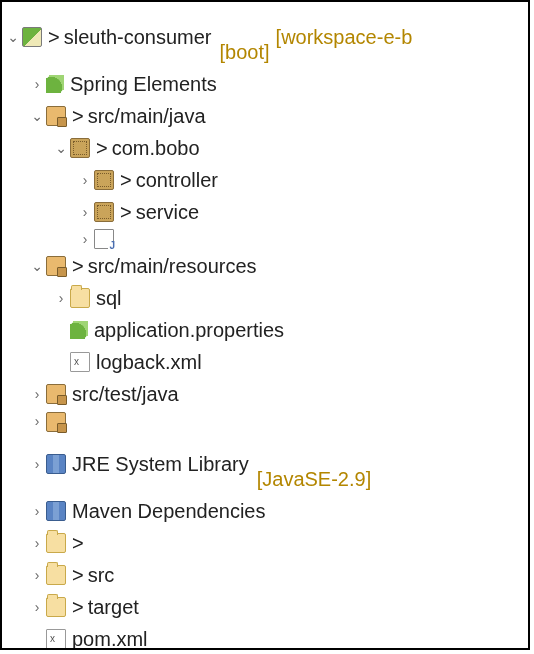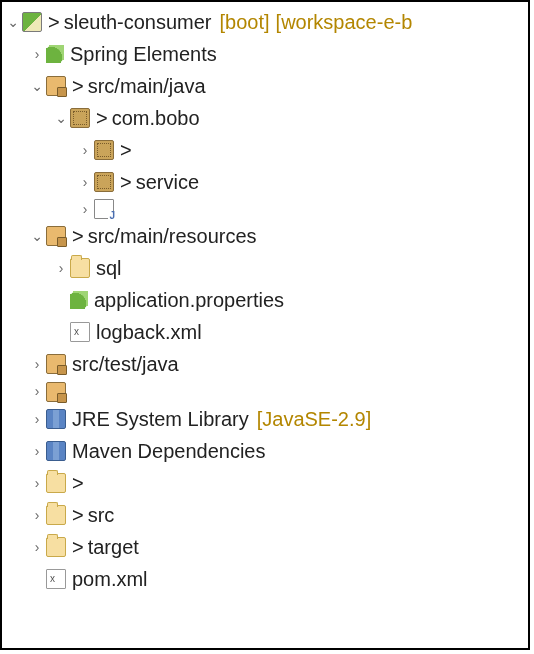--- a/index.html
+++ b/index.html
@@ -82,21 +82,21 @@
   .i-xml { background:#fff; border:1px solid #999; border-radius:1px; }
   .i-xml::after { content:"x"; position:absolute; left:3px; top:0px; font:10px/18px Arial; color:#555; }
   
   .i-lib {
     background: linear-gradient(90deg,#5a84c4 0 33%,#7ba0d4 33% 66%,#5a84c4 66%);
     border:1px solid #3a5d8f; border-radius:2px;
   }
 
   .vcs-marker { color:#222; margin-right:4px; }
   .label { color:#222; }
-  .decoration { color:#b38600; margin-left:8px; }
+  .decoration { color:#b38600; margin-left:8px;margin-top:30px; }
   .decoration2 { color:#b38600; margin-left:6px; }
 </style>
 </head>
 <body>
 
 <div class="panel">
   <div class="tree">
 
     <div class="row indent-0">
       <span class="twisty">⌄</span>
@@ -124,20 +124,21 @@
       <span class="twisty">⌄</span>
       <span class="icon i-package"></span>
       <span class="vcs-marker">&gt;</span>
       <span class="label">com.bobo</span>
     </div>
 
     <div class="row indent-3">
       <span class="twisty">›</span>
       <span class="icon i-package"></span>
       <span class="vcs-marker">&gt;</span>
+      <span class="label">controller</span>
     </div>
 
     <div class="row indent-3">
       <span class="twisty">›</span>
       <span class="icon i-package"></span>
       <span class="vcs-marker">&gt;</span>
       <span class="label">service</span>
     </div>
 
     <div class="row indent-3">

